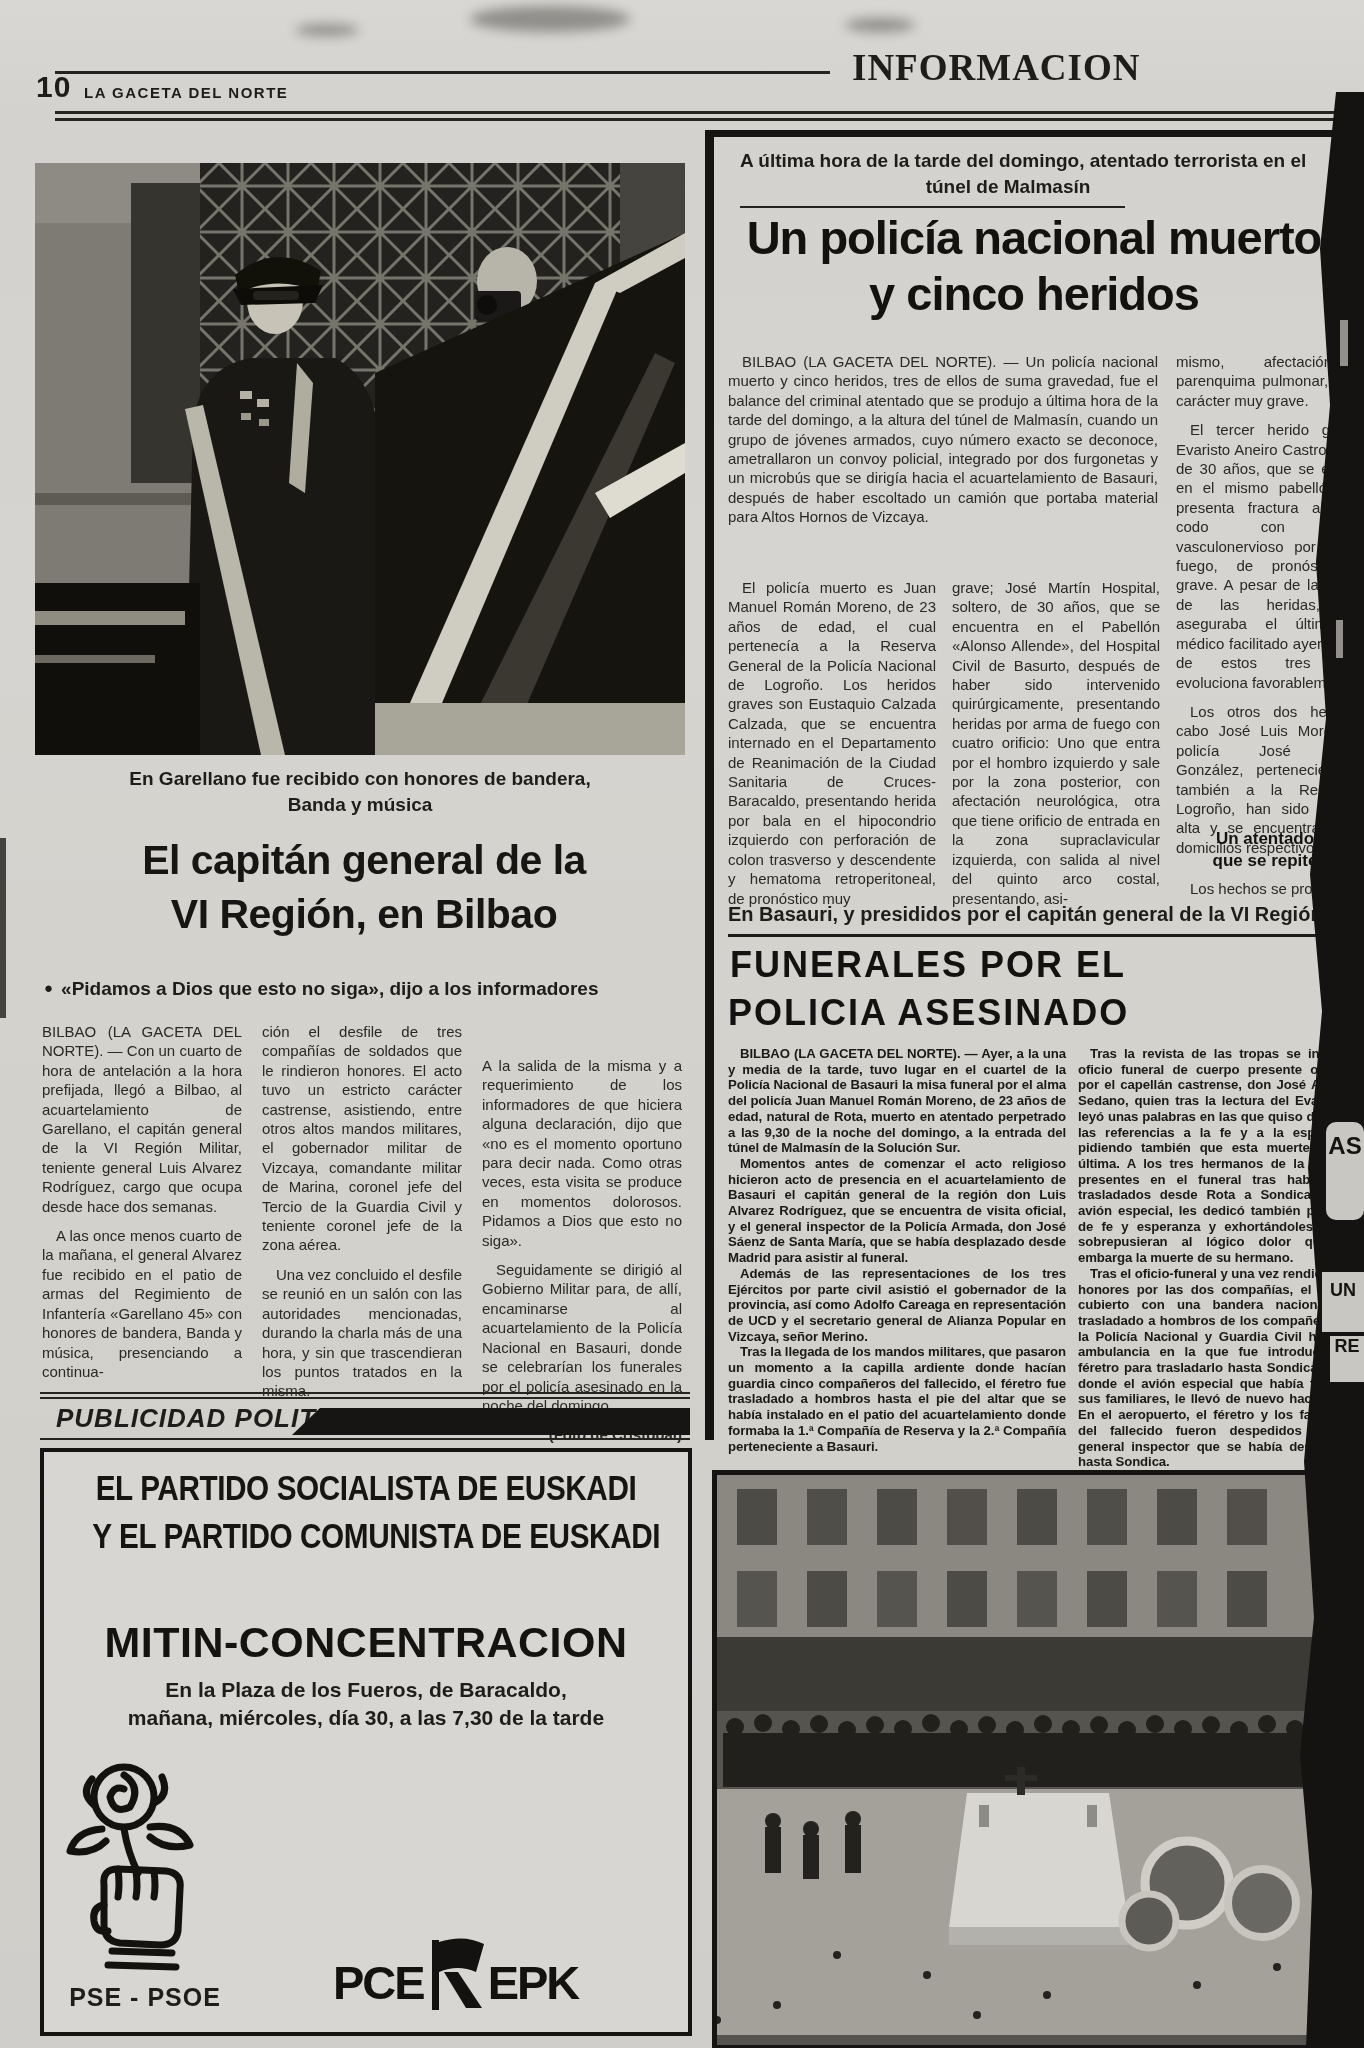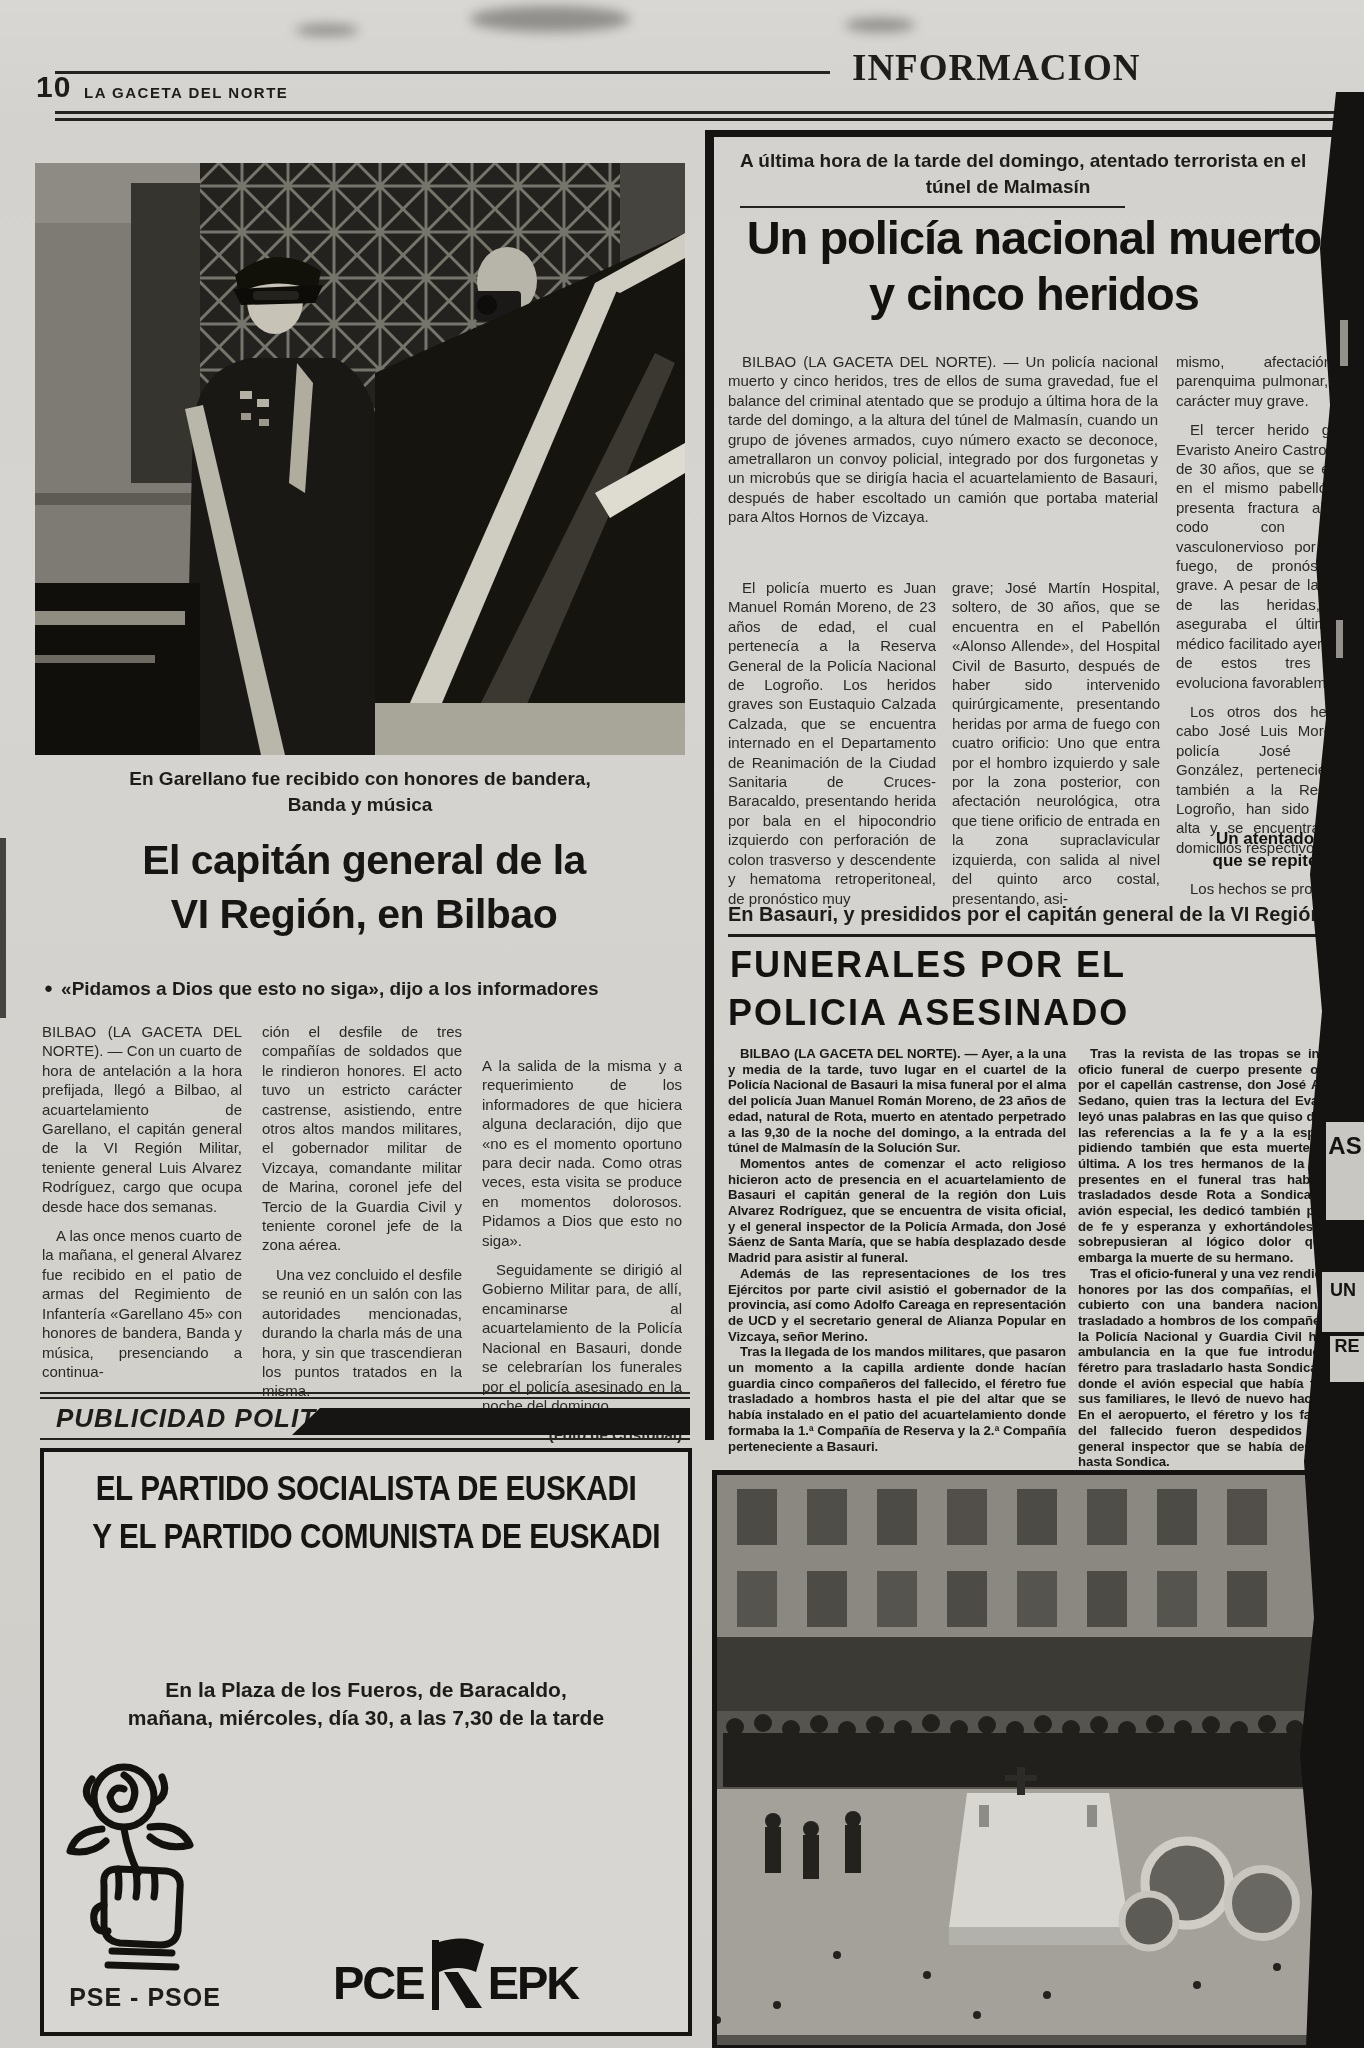--- a/index.html
+++ b/index.html
@@ -171,20 +171,21 @@
 
   <div class="abs rule" style="left:40px;top:1392px;width:650px;height:2px;"></div>
   <div class="abs rule" style="left:40px;top:1397px;width:650px;height:2px;"></div>
   <div class="abs pub-label">PUBLICIDAD POLITICA</div>
   <div class="abs pub-bar"></div>
   <div class="abs rule" style="left:40px;top:1438px;width:650px;height:2px;"></div>
 
   <div class="abs ad-box"></div>
   <div class="abs ad-title" style="top:1468px;">EL PARTIDO SOCIALISTA DE EUSKADI</div>
   <div class="abs ad-title" style="top:1516px;">Y EL PARTIDO COMUNISTA DE EUSKADI</div>
+  <div class="abs ad-event">MITIN-CONCENTRACION</div>
   <div class="abs ad-line" style="top:1678px;">En la Plaza de los Fueros, de Baracaldo,</div>
   <div class="abs ad-line" style="top:1706px;">mañana, miércoles, día 30, a las 7,30 de la tarde</div>
 
   <div class="abs" style="left:62px;top:1745px;">
     <svg width="150" height="232" viewBox="0 0 150 232">
       <g fill="none" stroke="#14120e" stroke-width="7" stroke-linecap="round" stroke-linejoin="round">
 
         <circle cx="62" cy="52" r="30"></circle>
         <path d="M62 30 Q80 42 68 62 Q52 70 48 52 Q52 40 62 44"></path>
         <path d="M32 60 Q18 48 30 34"></path>
@@ -348,17 +349,17 @@
           <circle cx="60" cy="530" r="4"></circle>
         <circle cx="260" cy="540" r="4"></circle>
           <circle cx="420, " cy="545" r="4"></circle>
       </g>
     </svg>
   </div>
 
   <div class="abs torn"></div>
   <div class="sliver" style="left:1340px;top:320px;width:8px;height:46px;"></div>
   <div class="sliver" style="left:1336px;top:620px;width:7px;height:38px;"></div>
-  <div class="fragment" style="left:1326px;top:1122px;width:38px;height:88px;font-size:24px;padding-top:10px;">AS</div>
+  <div class="fragment" style="left:1326px;top:1122px;width:38px;height:88px;font-size:24px;padding-top:10px;border-radius:10px;">AS</div>
   <div class="fragment" style="left:1322px;top:1272px;width:42px;height:52px;font-size:18px;padding-top:8px;">UN</div>
   <div class="fragment" style="left:1330px;top:1336px;width:34px;height:46px;font-size:18px;">RE</div>
 
 </div>
 
 </body></html>

